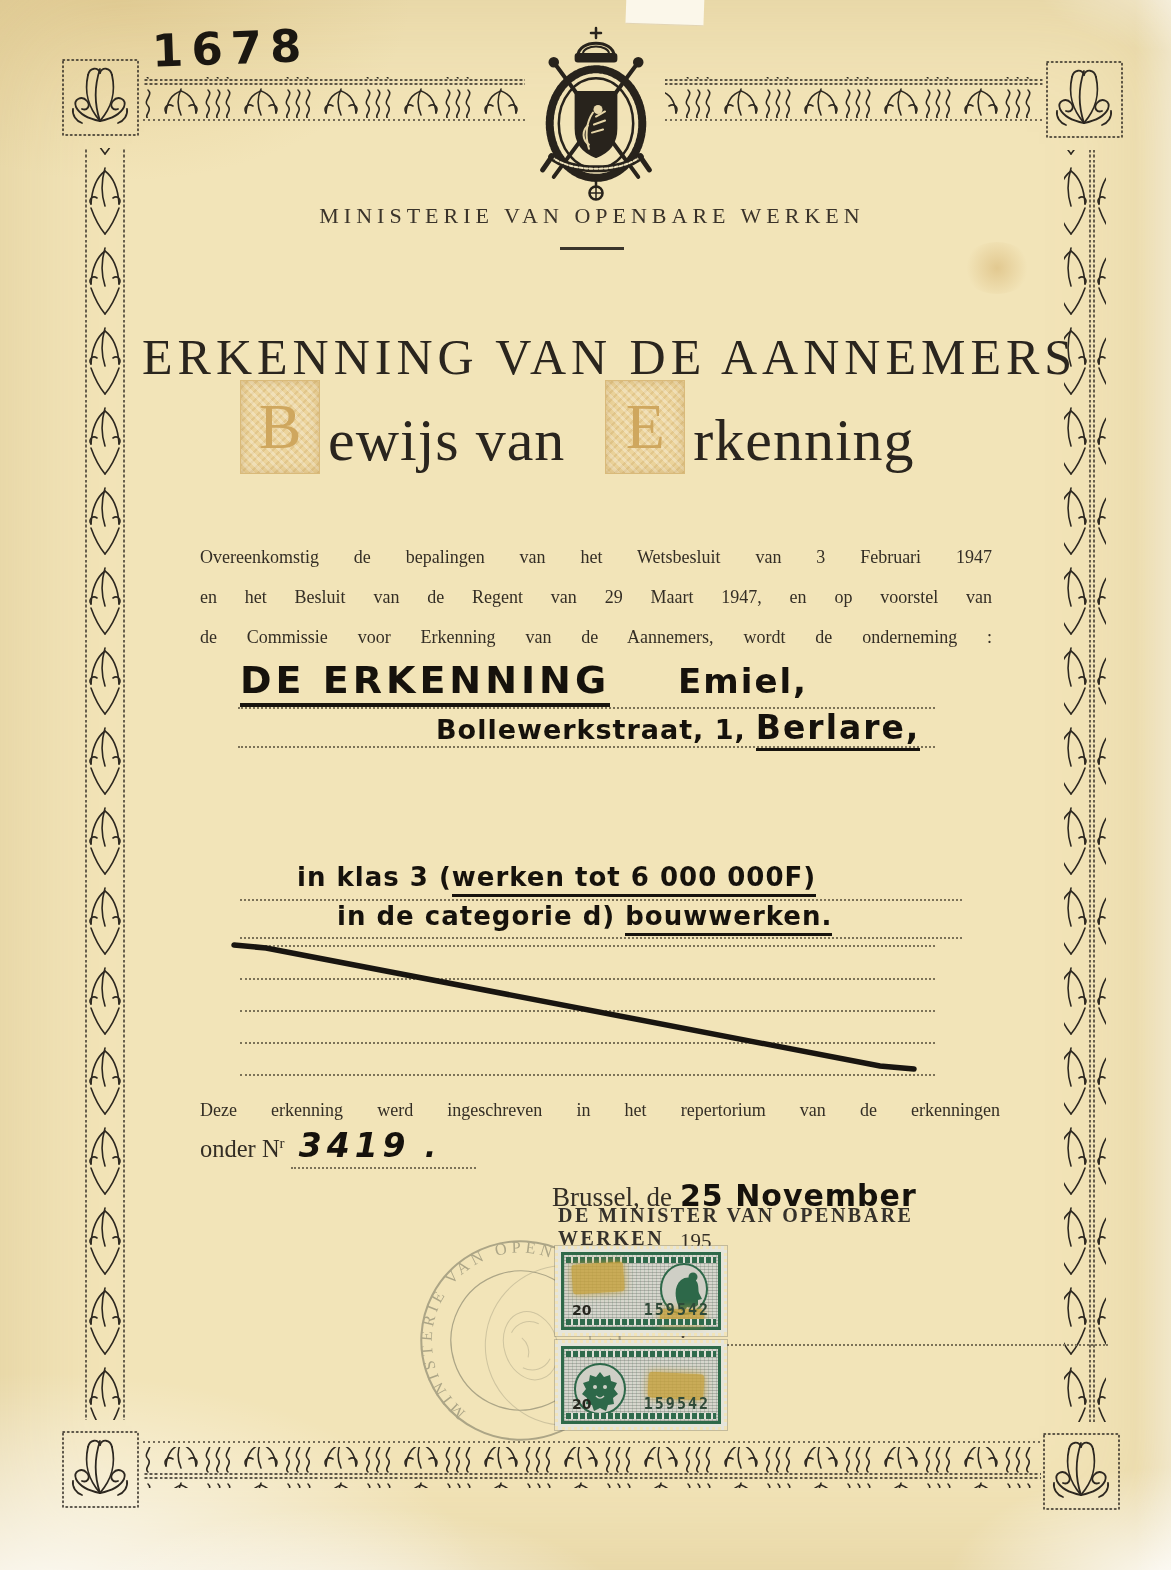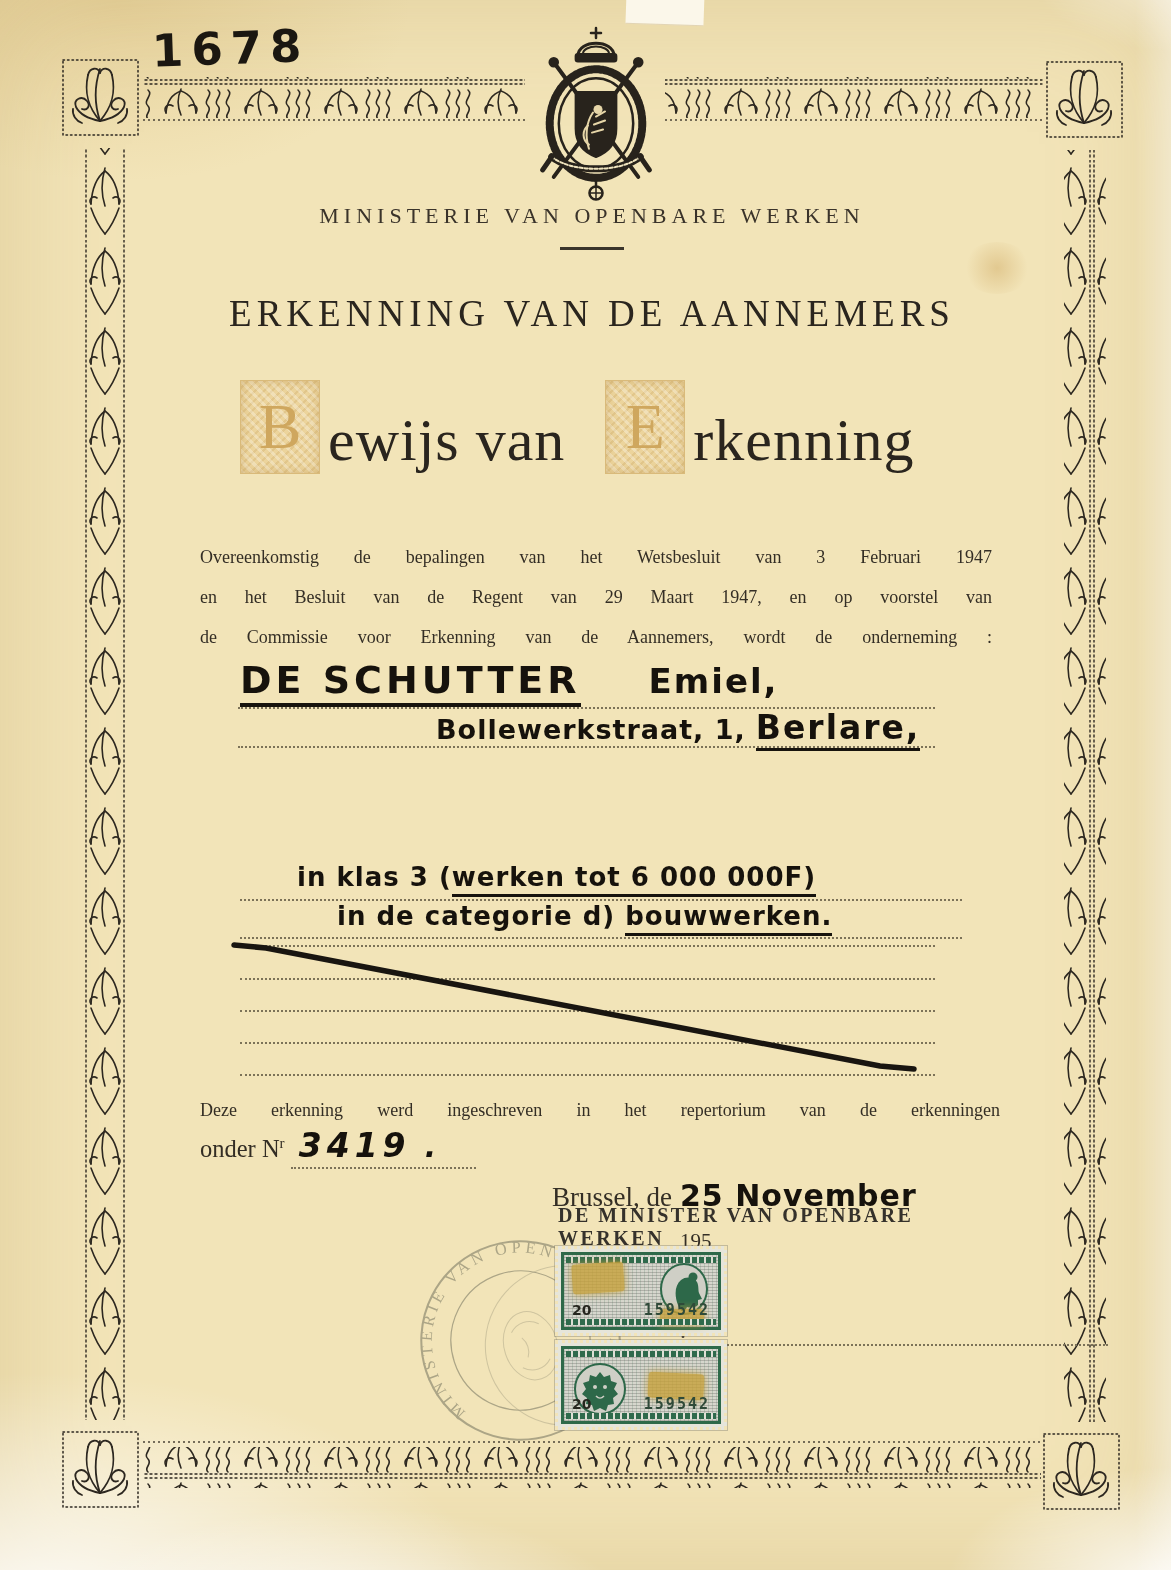--- a/index.html
+++ b/index.html
@@ -17,21 +17,21 @@
   .fade.right{background:linear-gradient(to left, rgba(255,255,255,.38), rgba(255,255,255,0) 36px);}
   .stain{position:absolute;left:962px;top:242px;width:70px;height:52px;border-radius:50%;
          background:radial-gradient(circle, rgba(196,150,70,.35), rgba(196,150,70,0) 70%);}
   .notch{position:absolute;left:626px;top:-8px;width:78px;height:32px;background:#fbf7ea;
          transform:rotate(2deg);border-bottom:1px solid rgba(180,150,80,.35);}
   
   .serif{font-family:"Liberation Serif",serif;}
   .hand{font-family:"DejaVu Sans",sans-serif;font-weight:bold;color:#16120c;}
   .ministry{font-size:22px;letter-spacing:5px;color:#3a332a;text-align:center;}
   .rule{background:#3b352b;height:3px;}
-  .title{font-size:37px;letter-spacing:5px;color:#2a251e;text-align:center;white-space:nowrap;}
+  .title{font-size:50px;letter-spacing:5px;color:#2a251e;text-align:center;white-space:nowrap;margin-top:36px;}
   .subtitle-row{display:flex;align-items:flex-end;}
   .dropcap{width:78px;height:92px;background:#ecd49c;border:1px solid #d9ba7a;position:relative;
            display:flex;align-items:center;justify-content:center;
            background-image:repeating-linear-gradient(45deg, rgba(255,255,255,.28) 0 3px, rgba(0,0,0,0) 3px 7px),
                             repeating-linear-gradient(-45deg, rgba(190,150,80,.22) 0 2px, rgba(0,0,0,0) 2px 6px);
            box-shadow:inset 0 0 10px rgba(190,150,80,.5);}
   .dropcap span{font-family:"Liberation Serif",serif;font-size:64px;color:#cfa75e;line-height:1;}
   .bigword{font-size:60px;color:#2a251e;line-height:1;margin:0 0 4px 8px;letter-spacing:1px;}
   .gap{width:40px;}
   .para{font-size:18px;line-height:40px;color:#342e25;word-spacing:5px;}
@@ -180,21 +180,21 @@
     <div class="bigword serif">rkenning</div>
   </div>
 
   <div class="abs para" style="left:200px;top:537px;width:792px;">
     <div class="pline">Overeenkomstig de bepalingen van het Wetsbesluit van 3 Februari 1947</div>
     <div class="pline">en het Besluit van de Regent van 29 Maart 1947, en op voorstel van</div>
     <div class="pline">de Commissie voor Erkenning van de Aannemers, wordt de onderneming :</div>
   </div>
 
   <div class="abs" style="left:240px;top:658px;">
-    <span class="hand name-underline" style="font-size:38px;letter-spacing:4px;">DE SCHUTTER</span>
+    <span class="hand name-underline" style="font-size:38px;letter-spacing:4px;">DE ERKENNING</span>
     <span class="hand" style="font-size:34px;margin-left:64px;letter-spacing:2px;">Emiel,</span>
   </div>
   <div class="dotline" style="left:238px;top:707px;width:697px;"></div>
 
   <div class="abs" style="left:240px;top:708px;width:695px;">
     <span class="hand" style="font-size:27px;margin-left:196px;letter-spacing:1px;">Bollewerkstraat, 1,</span>
     <span class="hand city-underline" style="font-size:33px;margin-left:6px;letter-spacing:2px;">Berlare,</span>
   </div>
   <div class="dotline" style="left:238px;top:746px;width:697px;"></div>
 

